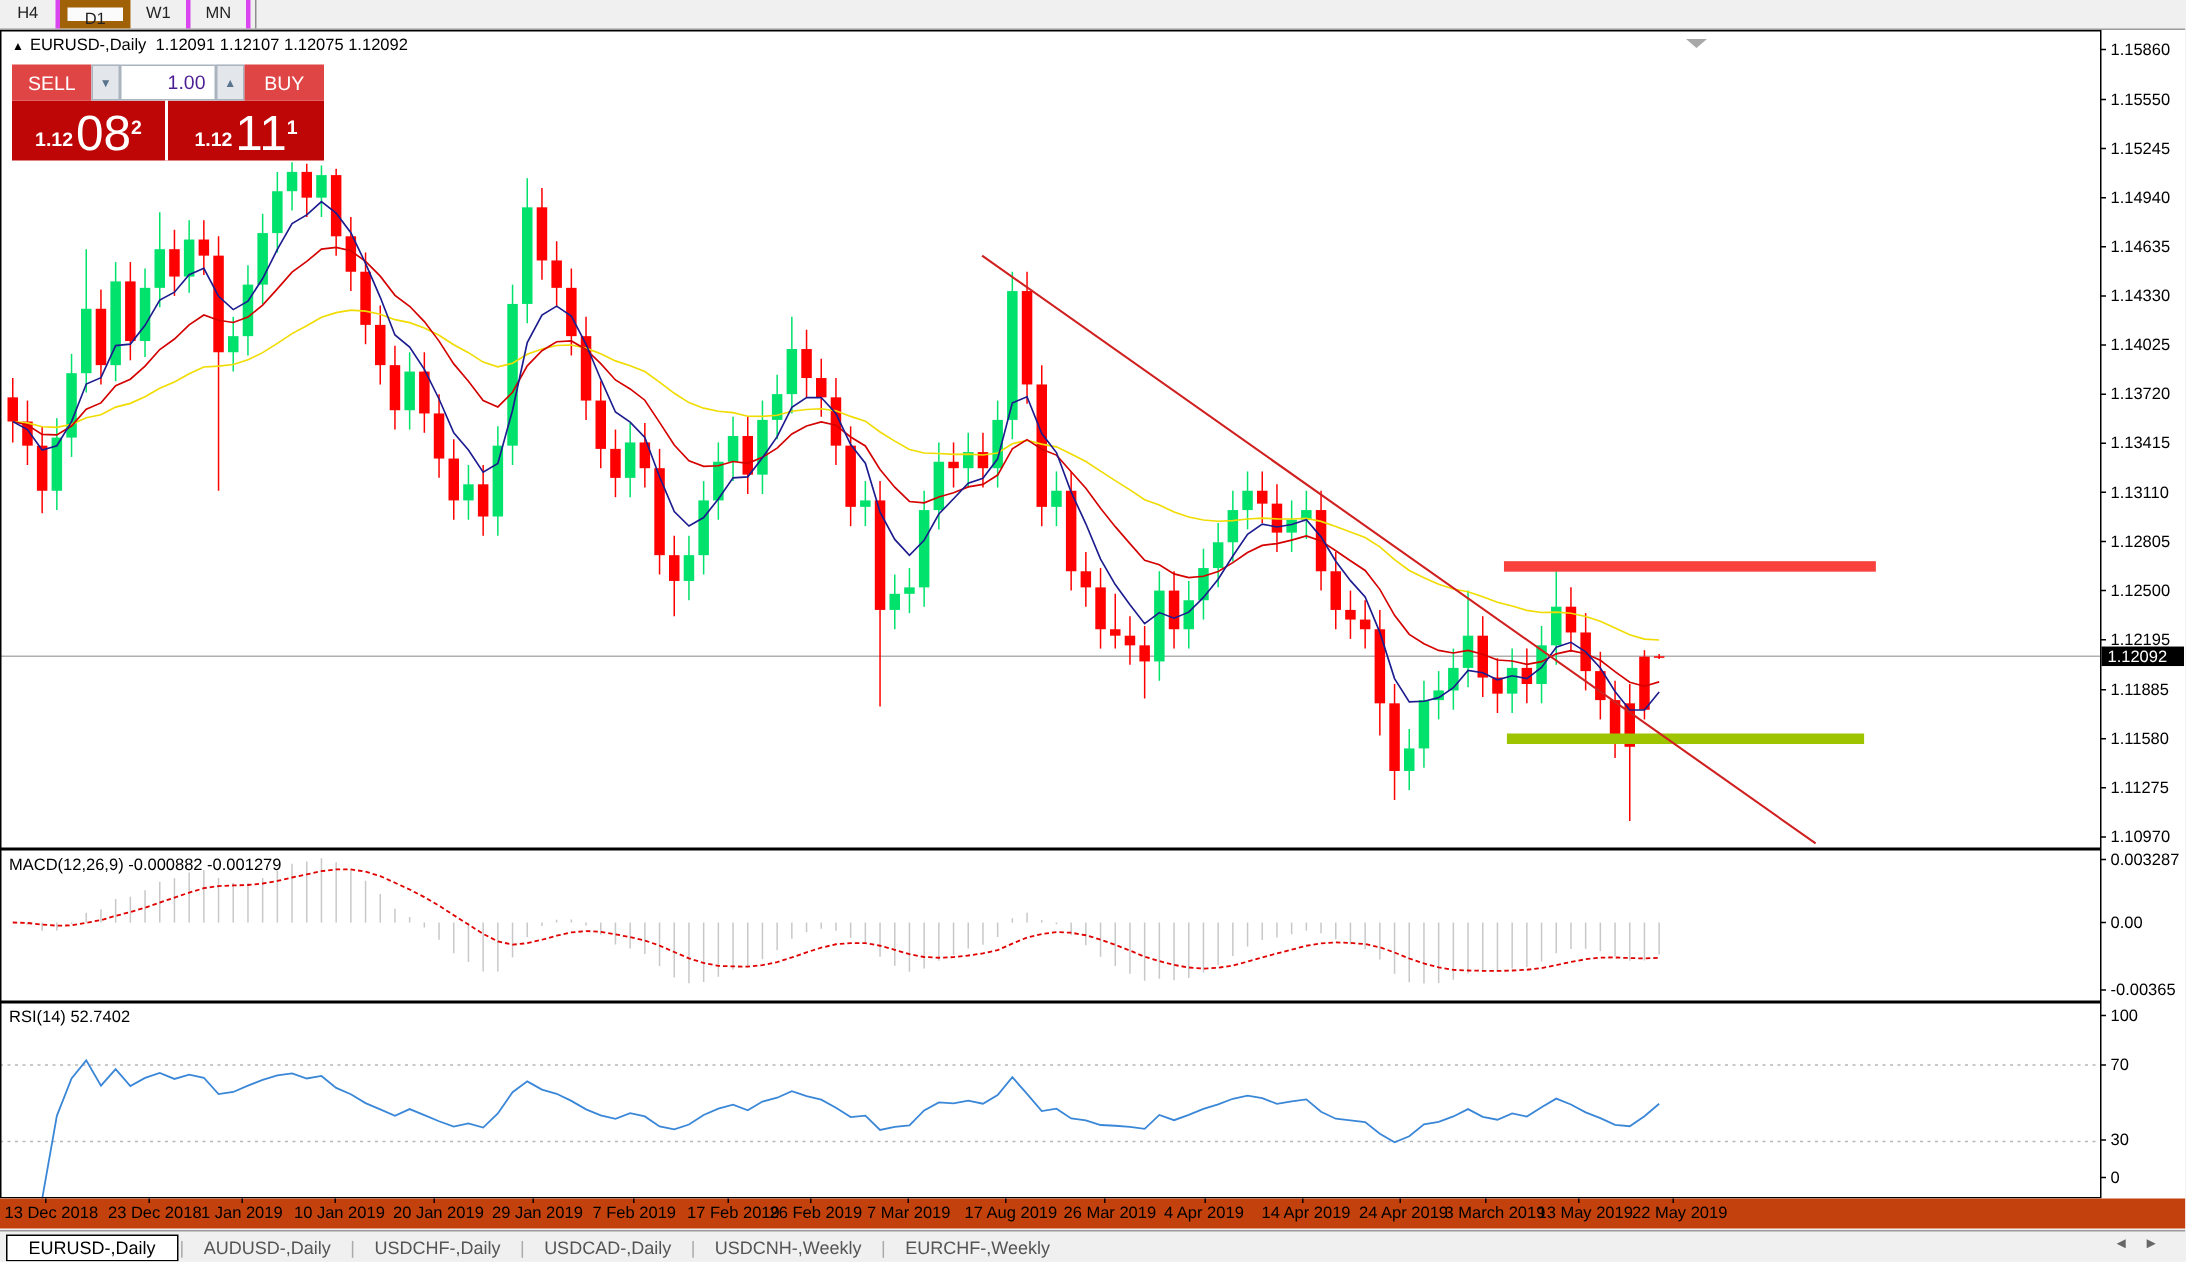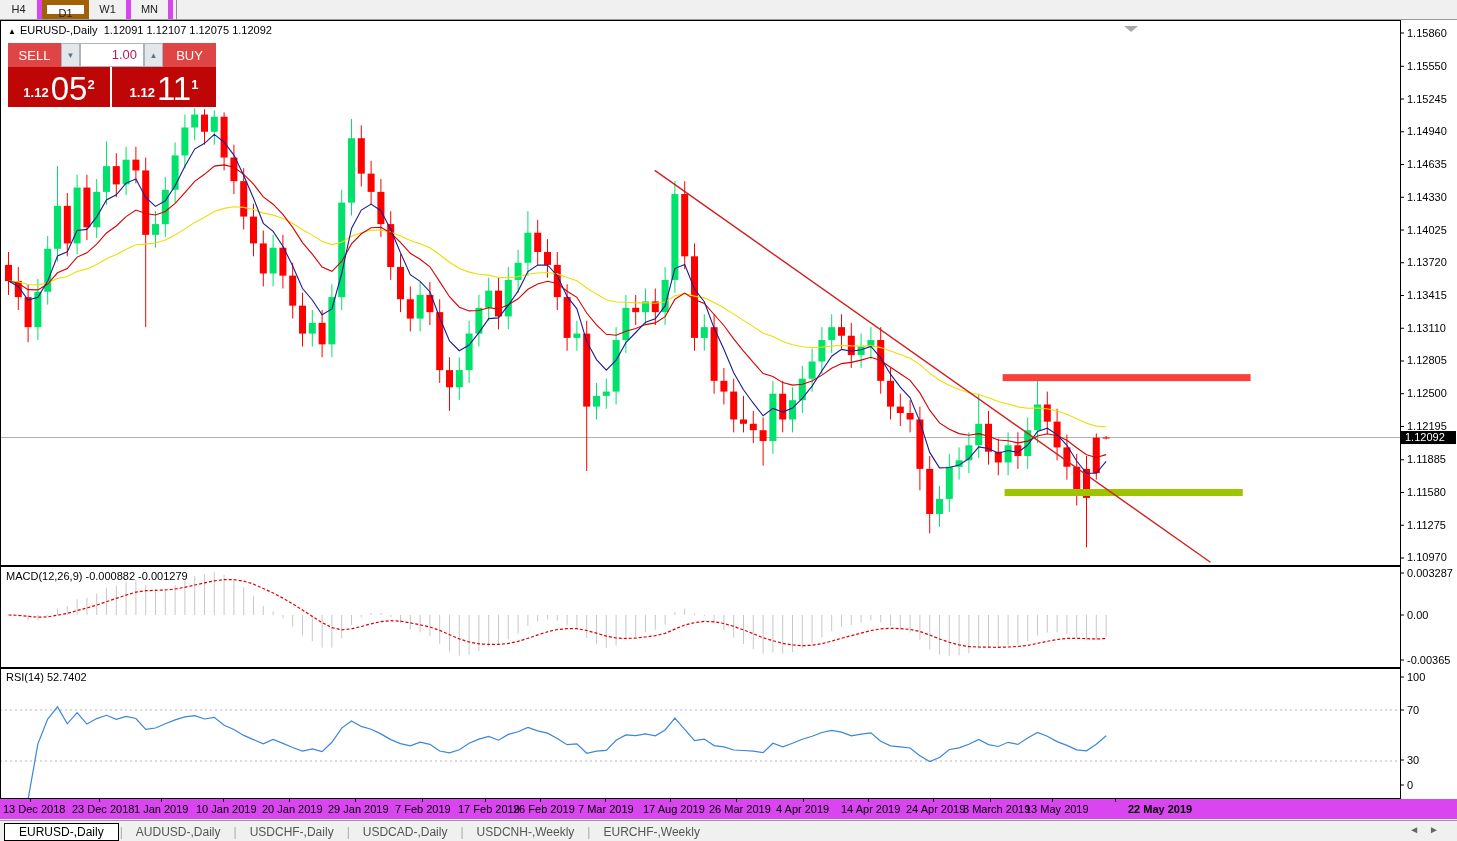--- a/index.html
+++ b/index.html
@@ -1,50 +1,50 @@
 <!DOCTYPE html>
 <html><head>
 <meta charset="utf-8">
 <style>
   html,body{margin:0;padding:0;background:#f0f0f0;font-family:"Liberation Sans",sans-serif;}
   #app{position:relative;width:1457px;height:841px;background:#f0f0f0;overflow:hidden;}
 
   
   #tf-bar{position:absolute;left:0;top:0;width:1457px;height:19px;background:#f0f0f0;border-bottom:1px solid #9a9a9a;display:flex;align-items:stretch;font-size:11px;color:#222;}
-  .tf{width:37px;text-align:center;line-height:18px;border-right:5px solid #d946ef;cursor:default;}
+  .tf{width:37px;text-align:center;line-height:18px;border-right:3px solid #d946ef;cursor:default;}
   .tf.active{background:#fbfbfb;border:5px solid #a16207;line-height:16px;}
   .tf-end{width:3px;border-right:1px solid #8f8f8f;}
 
   
   #chart-window{position:absolute;left:0;top:20px;width:1457px;height:799px;background:#ffffff;}
   #chart-window svg{position:absolute;left:0;display:block;}
   #price-svg{top:0;}
   #macd-svg{top:546px;}
   #rsi-svg{top:648px;}
 
   #chart-title{position:absolute;left:8px;top:4px;font-size:11px;color:#000;z-index:30;}
   #chart-title .tri{font-size:8px;margin-right:4px;}
 
   
   #trade-panel{position:absolute;left:8px;top:23px;width:208px;z-index:40;font-family:"Liberation Sans",sans-serif;}
   #tp-row1{display:flex;height:24px;}
   .tp-btn{background:#e04545;color:#fff;font-size:13px;display:flex;align-items:center;justify-content:center;cursor:pointer;}
   #sell-btn{width:53px;}
   #buy-btn{width:53px;}
   .spin-btn{width:19px;background:#e3e7ec;border:1px solid #aab4bf;box-sizing:border-box;display:flex;align-items:center;justify-content:center;font-size:8px;color:#5a748e;cursor:pointer;}
-  #vol-box{width:64px;background:#fff;border:1px solid #aab4bf;box-sizing:border-box;font-size:13px;color:#be185d;text-align:right;padding-right:6px;line-height:22px;}
+  #vol-box{width:64px;background:#fff;border:1px solid #aab4bf;box-sizing:border-box;font-size:13px;color:#4c1d95;text-align:right;padding-right:6px;line-height:22px;}
   #tp-row2{display:flex;height:40px;background:#bf0606;}
   .px-half{width:50%;color:#fff;display:flex;align-items:flex-end;justify-content:center;padding-bottom:3px;box-sizing:border-box;}
   #px-sell{border-right:2px solid #fff;}
   .px-small{font-size:13px;font-weight:bold;margin-right:2px;line-height:22px;}
   .px-big{font-size:33px;line-height:30px;}
   .px-sup{font-size:13px;font-weight:bold;position:relative;top:-12px;}
 
   
-  #date-strip{position:absolute;left:0;top:779px;width:1457px;height:20px;background:#d946ef;}
+  #date-strip{position:absolute;left:0;top:779px;width:1457px;height:20px;background:#c2410c;}
   .date-label{position:absolute;top:4px;font-size:11px;color:#000;white-space:nowrap;}
   .date-tick{position:absolute;top:0;width:1px;height:3px;background:#000;}
 
   
   #tab-bar{position:absolute;left:0;top:820px;width:1457px;height:21px;background:#f0f0f0;border-top:1px solid #9a9a9a;display:flex;align-items:center;font-size:12px;color:#555;}
   .sym-tab{padding:1px 12px;cursor:pointer;white-space:nowrap;}
   .sym-tab.active{background:#fff;border:1px solid #000;color:#000;padding:1px 14px;margin-left:4px;}
   .tab-sep{color:#aaa;padding:0 1px;}
   #tab-arrows{position:absolute;right:8px;top:3px;font-size:10px;color:#666;letter-spacing:10px;cursor:pointer;}
 </style>
@@ -494,21 +494,21 @@
           </div>
         <div id="vol-box">1.00</div>
         <div class="spin-btn">
             <span>▲</span>
           </div>
         <div id="buy-btn" class="tp-btn">BUY</div>
       </div>
       <div id="tp-row2">
         <div id="px-sell" class="px-half">
           <span class="px-small">1.12</span>
-          <span class="px-big">05</span>
+          <span class="px-big">08</span>
           <span class="px-sup">2</span>
         </div>
         <div id="px-buy" class="px-half">
           <span class="px-small">1.12</span>
           <span class="px-big">11</span>
           <span class="px-sup">1</span>
         </div>
       </div>
     </div>
 
@@ -541,21 +541,21 @@
         <div class="date-label" style="left: 776px;">4 Apr 2019</div>
         <div class="date-tick" style="left: 868px;"></div>
         <div class="date-label" style="left: 841px;">14 Apr 2019</div>
         <div class="date-tick" style="left: 933px;"></div>
         <div class="date-label" style="left: 906px;">24 Apr 2019</div>
         <div class="date-tick" style="left: 990px;"></div>
         <div class="date-label" style="left: 963px;">3 March 2019</div>
         <div class="date-tick" style="left: 1052px;"></div>
         <div class="date-label" style="left: 1025px;">13 May 2019</div>
         <div class="date-tick" style="left: 1115px;"></div>
-        <div class="date-label" style="left: 1128px; font-weight: bold;">22 May 2019</div>
+        <div class="date-label" style="left: 1088px;">22 May 2019</div>
       </div>
   </div>
 
   <div id="tab-bar">
     <div id="tabs-holder" style="display:flex;align-items:center;">
         <div class="sym-tab active">EURUSD-,Daily</div>
         <span class="tab-sep">|</span>
         <div class="sym-tab">AUDUSD-,Daily</div>
         <span class="tab-sep">|</span>
         <div class="sym-tab">USDCHF-,Daily</div>

